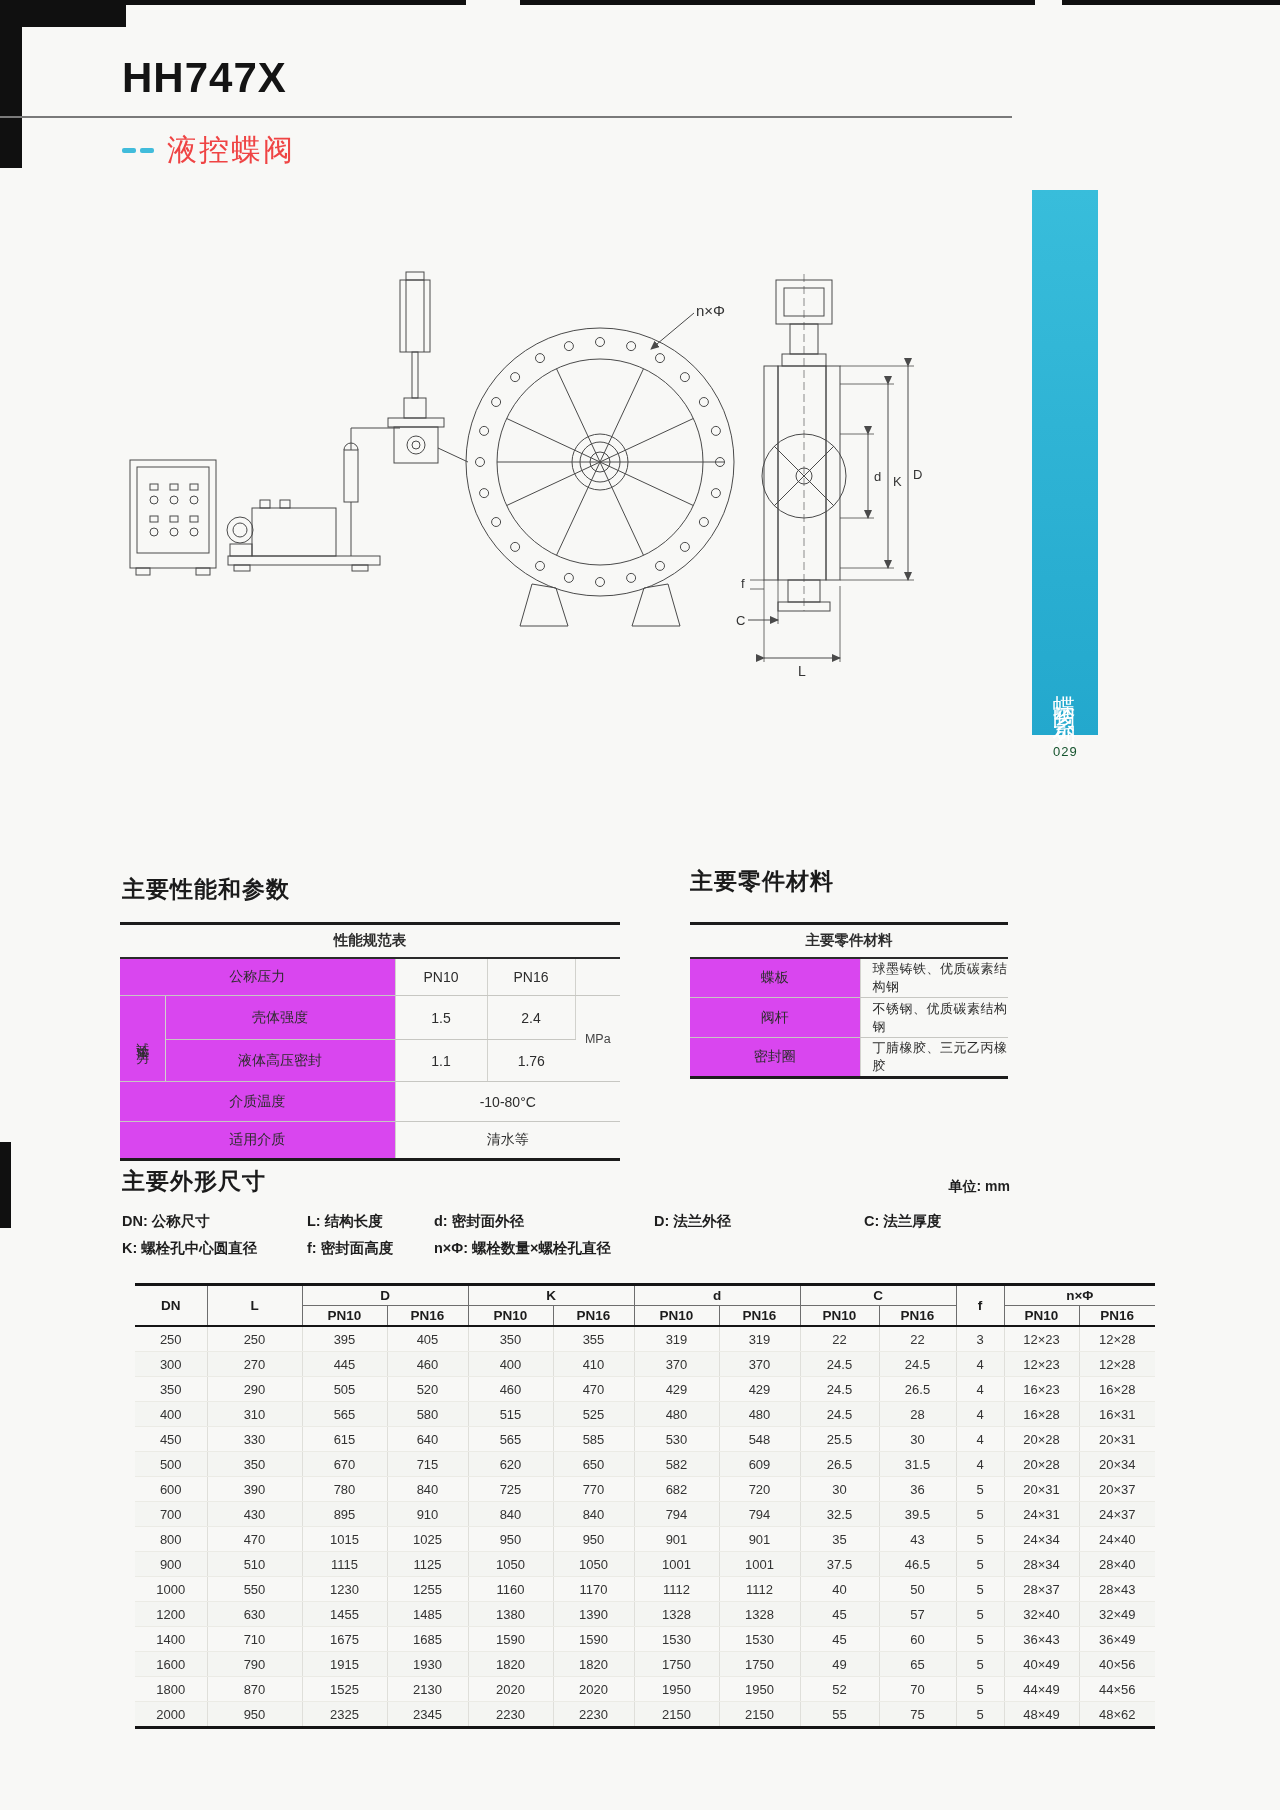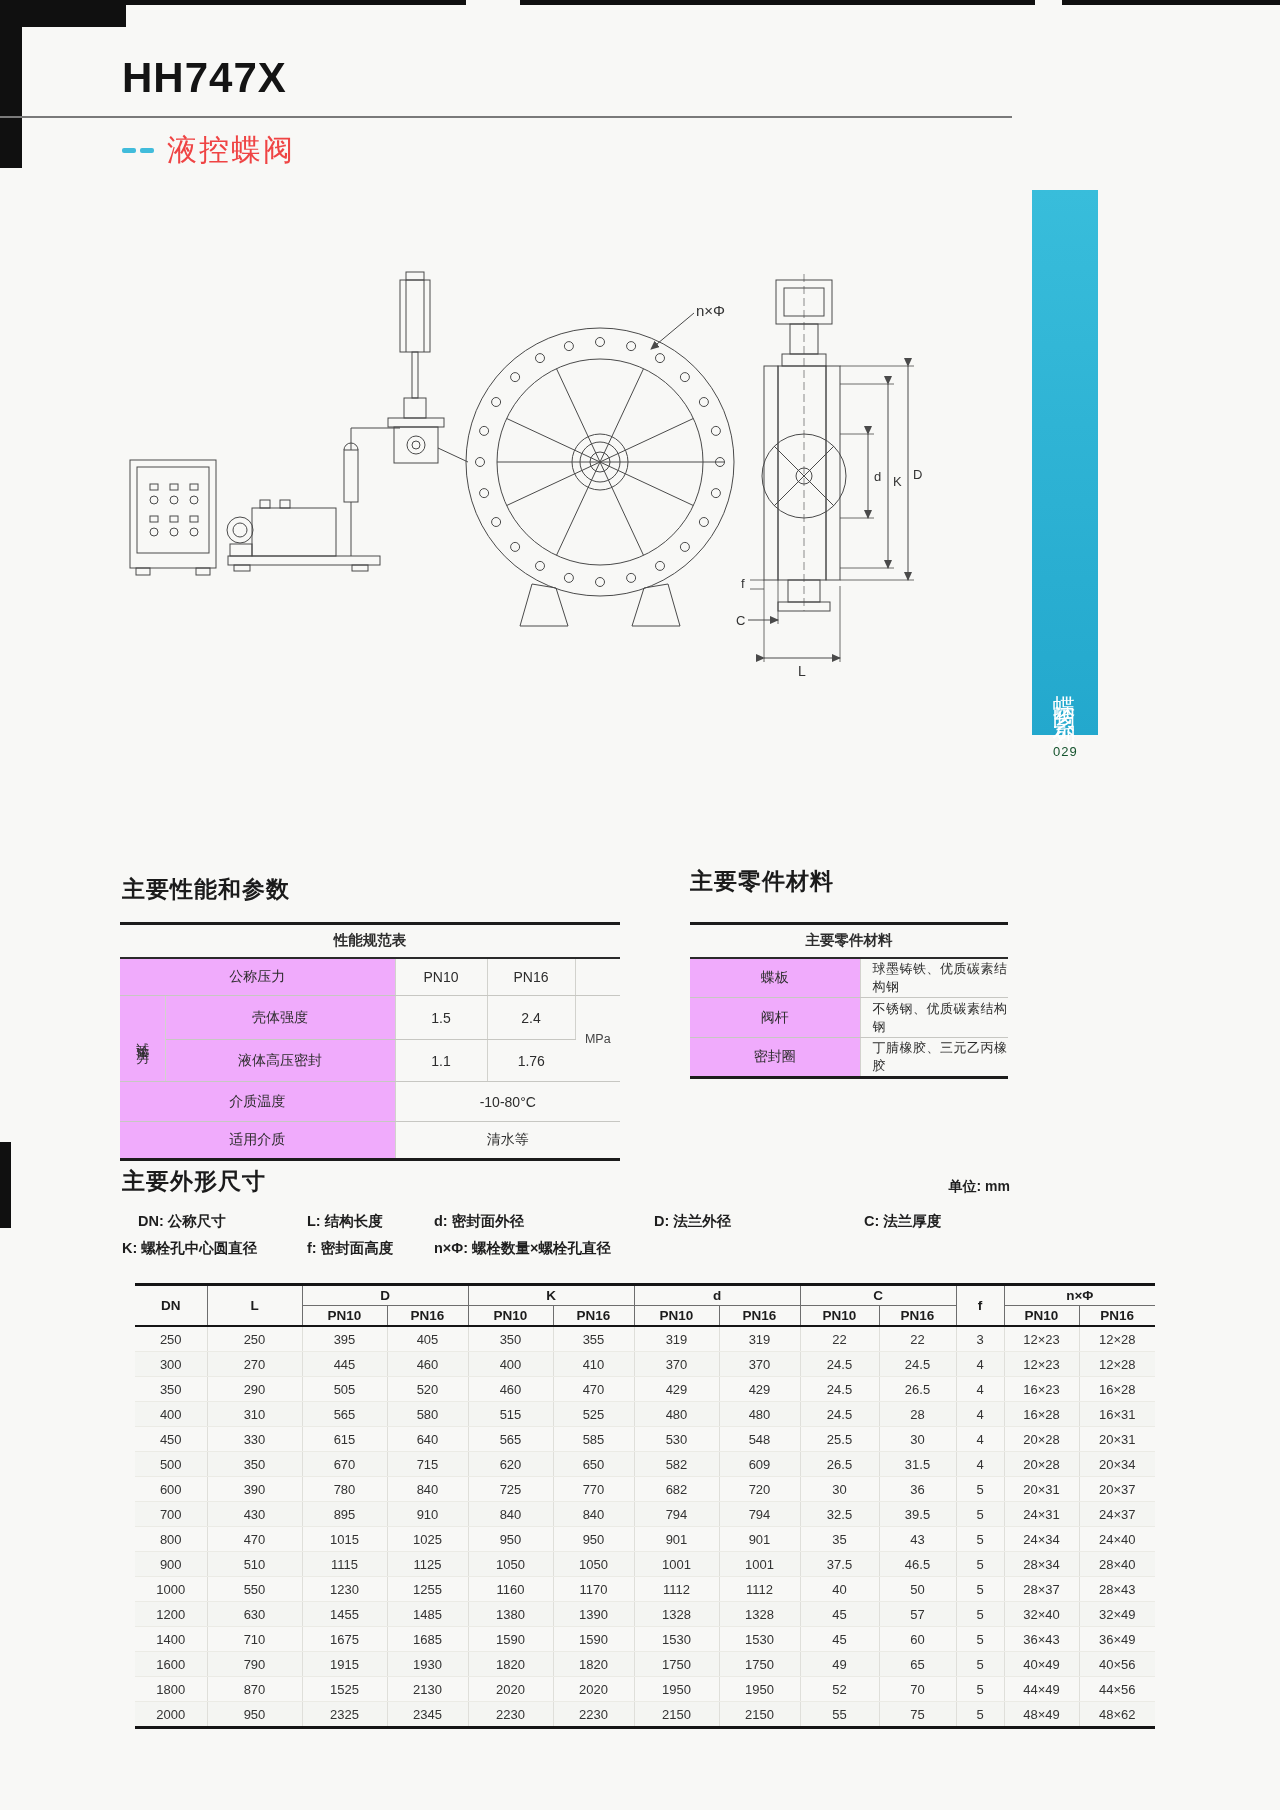--- a/index.html
+++ b/index.html
@@ -30,35 +30,35 @@
   #mat-heading  { left:690px; top:866px; }
   #dim-heading  { left:122px; top:1166px; }
   .unit-note { position:absolute; top:1178px; left:878px; width:132px; text-align:right;
     font-size:14px; font-weight:bold; color:#1f1f1f; }
 
   table.data { border-collapse:collapse; table-layout:fixed; font-size:14px; color:#2d2d2d; }
   table.data td { text-align:center; padding:0; border-bottom:1px solid #c7c7c2; border-right:1px solid #d2d2cd; overflow:hidden; }
   table.data td:last-child { border-right:none; }
   table.data tr.title td { border-bottom:2px solid #2a2a2a; font-weight:600; font-size:14.5px; }
   table.data tr:last-child td { border-bottom:none; }
-  .label-cell { background:#f0abfc; }
+  .label-cell { background:#d946ef; }
 
   #perf-table { position:absolute; left:120px; top:922px; width:500px;
     border-top:3px solid #1c1c1c; border-bottom:3px solid #1c1c1c; }
   .vert { writing-mode:vertical-rl; text-orientation:upright; letter-spacing:3px; font-size:13px; }
   .unit-cell { font-size:12.5px; color:#444; }
 
   #mat-table { position:absolute; left:690px; top:922px; width:318px;
     border-top:3px solid #1c1c1c; border-bottom:3px solid #1c1c1c; }
   #mat-table .mat-val { text-align:left; padding-left:12px; font-size:13px; letter-spacing:0.5px; }
 
   .legend { position:absolute; left:122px; top:1212px; width:1035px; height:54px;
     font-size:14.5px; font-weight:bold; color:#1e1e1e; }
   .legend span { position:absolute; white-space:nowrap; }
-  .lg0 { left:16px;   top:0; }  .lg1 { left:185px; top:0; }  .lg2 { left:312px; top:0; }
+  .lg0 { left:0;   top:0; }  .lg1 { left:185px; top:0; }  .lg2 { left:312px; top:0; }
   .lg3 { left:532px; top:0; }.lg4 { left:742px; top:0; }
   .lg5 { left:0;   top:27px; } .lg6 { left:185px; top:27px; } .lg7 { left:312px; top:27px; }
 
   #dim-table { position:absolute; left:135px; top:1283px; width:1020px;
     border-collapse:collapse; table-layout:fixed; text-align:center;
     border-top:3px solid #151515; border-bottom:3px solid #151515; font-size:13px; color:#333; }
   #dim-table thead th { border:1px solid #6e6e6e; font-size:13.5px; color:#1d1d1d; height:19px; font-weight:bold; padding:0; }
   #dim-table thead tr.pn-row th { border-bottom:2px solid #151515; font-weight:600; }
   #dim-table thead th.rs { border-bottom:2px solid #151515; }
   #dim-table thead th:first-child, #dim-table tbody td:first-child { border-left:none; }

